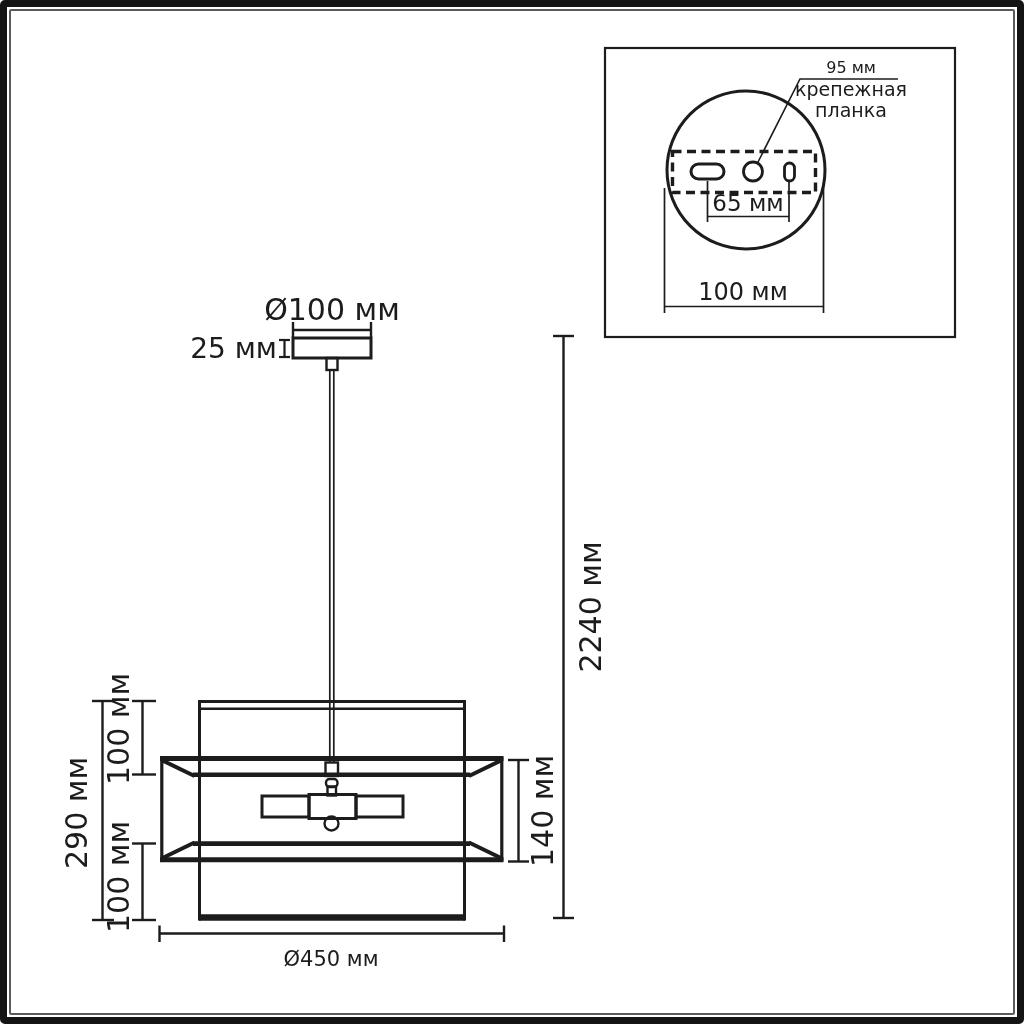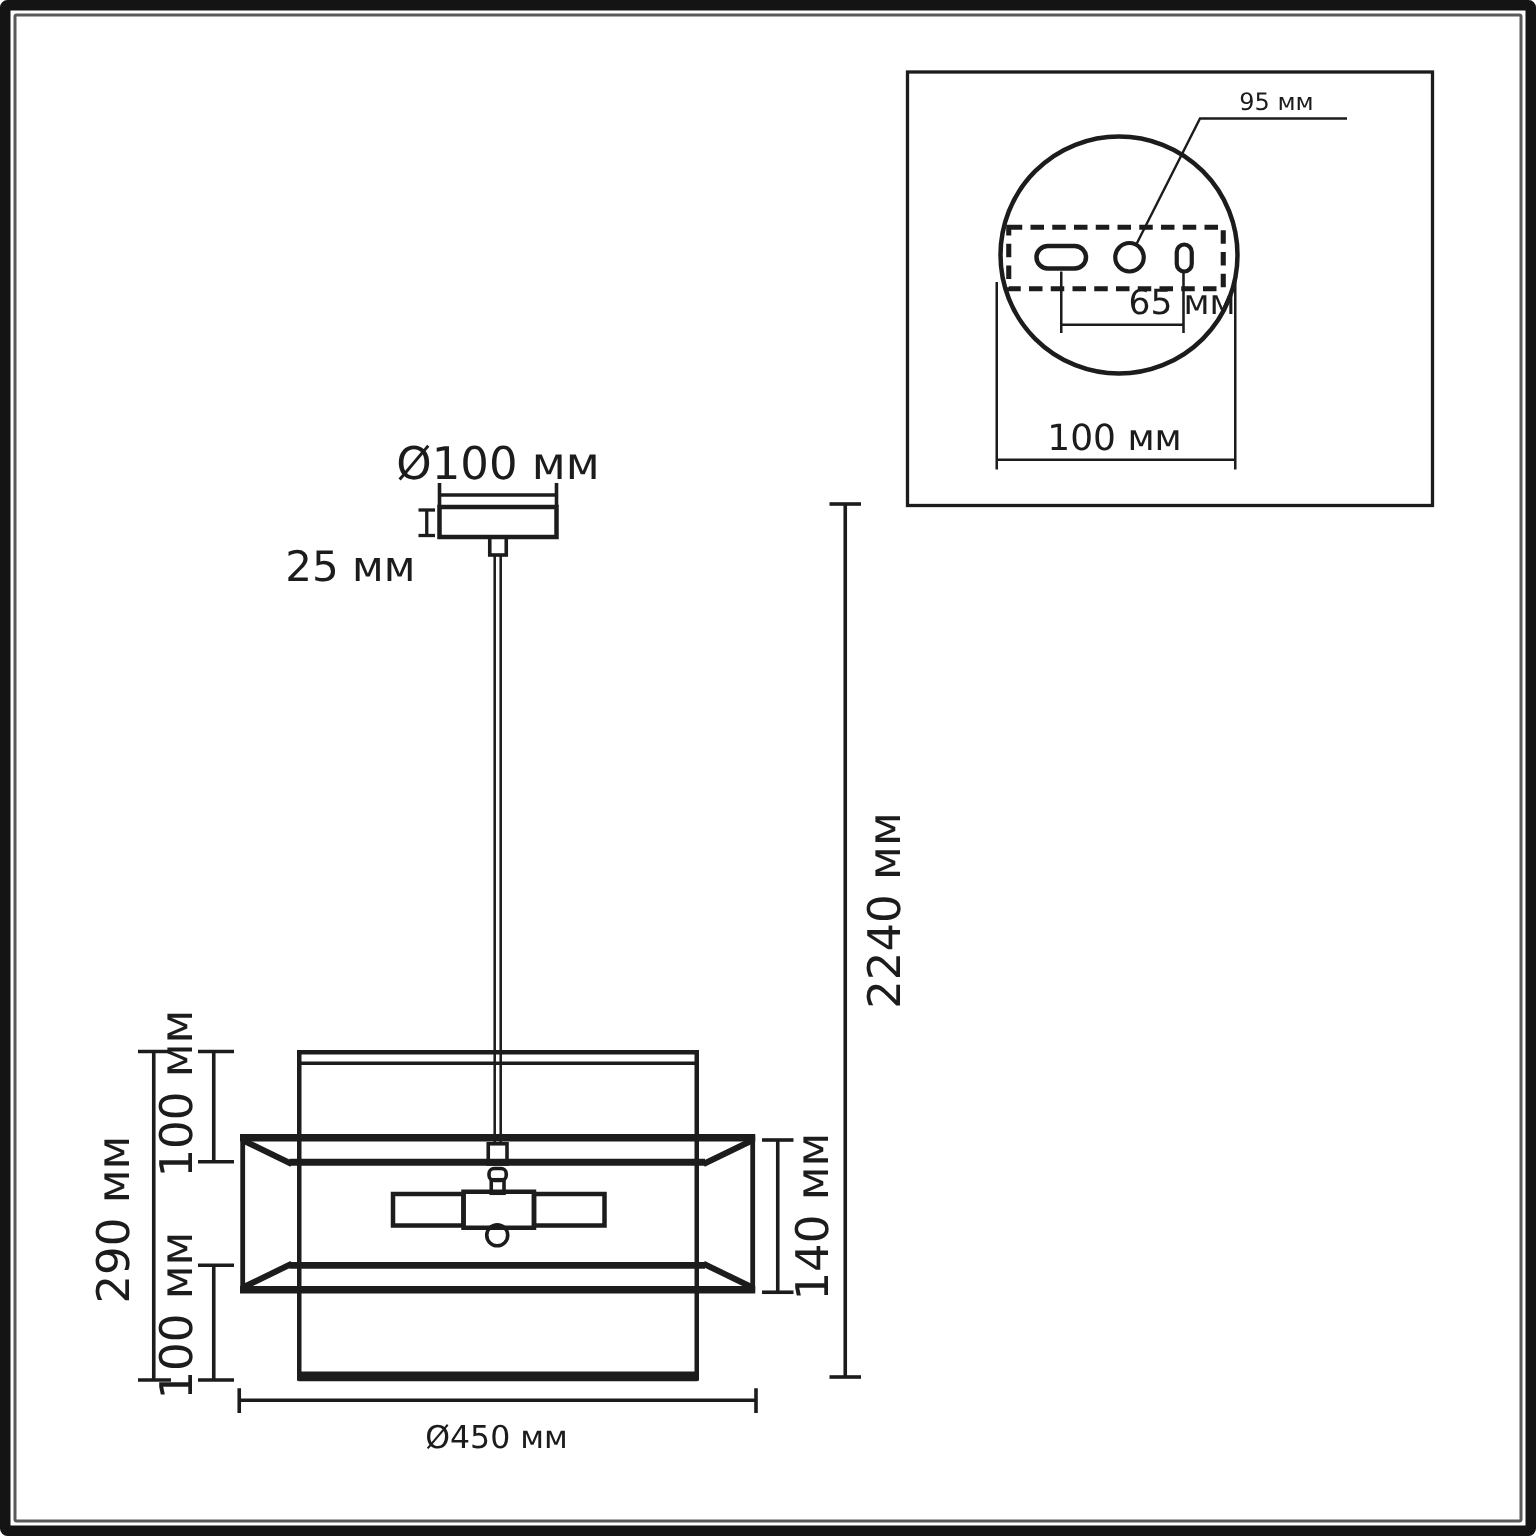--- a/index.html
+++ b/index.html
@@ -4,21 +4,21 @@
 <style>
   html,body{margin:0;padding:0;background:#fff;}
   .canvas{position:relative;width:1024px;height:1024px;background:#ffffff;overflow:hidden;
           font-family:"DejaVu Sans","Liberation Sans",sans-serif;color:#1c1c1c;}
   .frame-outer{position:absolute;inset:0;border:7px solid #141414;border-radius:5px;pointer-events:none;}
   .frame-inner{position:absolute;inset:9px;border:2px solid #5a5a5a;border-radius:2px;pointer-events:none;}
   svg.art{position:absolute;left:0;top:0;width:1024px;height:1024px;}
   svg.art *{stroke:#1c1c1c;fill:none;stroke-linecap:butt;}
   .lbl{position:absolute;white-space:nowrap;color:#1c1c1c;transform:translate(-50%,-50%);line-height:1;}
   .lbl.rot{transform:translate(-50%,-50%) rotate(-90deg);}
-  .lbl.rt{transform:translate(-100%,-50%);margin-top:29px;}
+  .lbl.rt{transform:translate(-100%,-50%);}
   .lbl.pre{white-space:pre-line;text-align:center;line-height:1.08;}
 </style>
 </head>
 <body>
 
 <div class="canvas">
 
   <svg class="art" viewBox="0 0 1024 1024">
 
     <g>
@@ -127,18 +127,20 @@
   <div class="lbl" style="left:332px;top:310px;font-size:30px;">Ø100 мм</div>
   <div class="lbl rt" style="left:277px;top:349px;font-size:28px;">25 мм</div>
   <div class="lbl rot" style="left:591px;top:607px;font-size:30px;">2240 мм</div>
   <div class="lbl rot" style="left:543px;top:811px;font-size:30px;">140 мм</div>
   <div class="lbl rot" style="left:77px;top:813px;font-size:30px;">290 мм</div>
   <div class="lbl rot" style="left:119px;top:729px;font-size:30px;">100 мм</div>
   <div class="lbl rot" style="left:119px;top:877px;font-size:30px;">100 мм</div>
   <div class="lbl" style="left:331px;top:959px;font-size:21px;">Ø450 мм</div>
 
   <div class="lbl" style="left:851px;top:68px;font-size:16px;">95 мм</div>
-  <div class="lbl" style="left:748px;top:203px;font-size:23px;margin-left:40px;">65 мм</div>
+  <div class="lbl pre" style="left:851px;top:100px;font-size:19px;">крепежная
+планка</div>
+  <div class="lbl" style="left:748px;top:203px;font-size:23px;">65 мм</div>
   <div class="lbl" style="left:743px;top:292px;font-size:24px;">100 мм</div>
 
   <div class="frame-inner"></div>
   <div class="frame-outer"></div>
 </div>
 
 </body></html>

